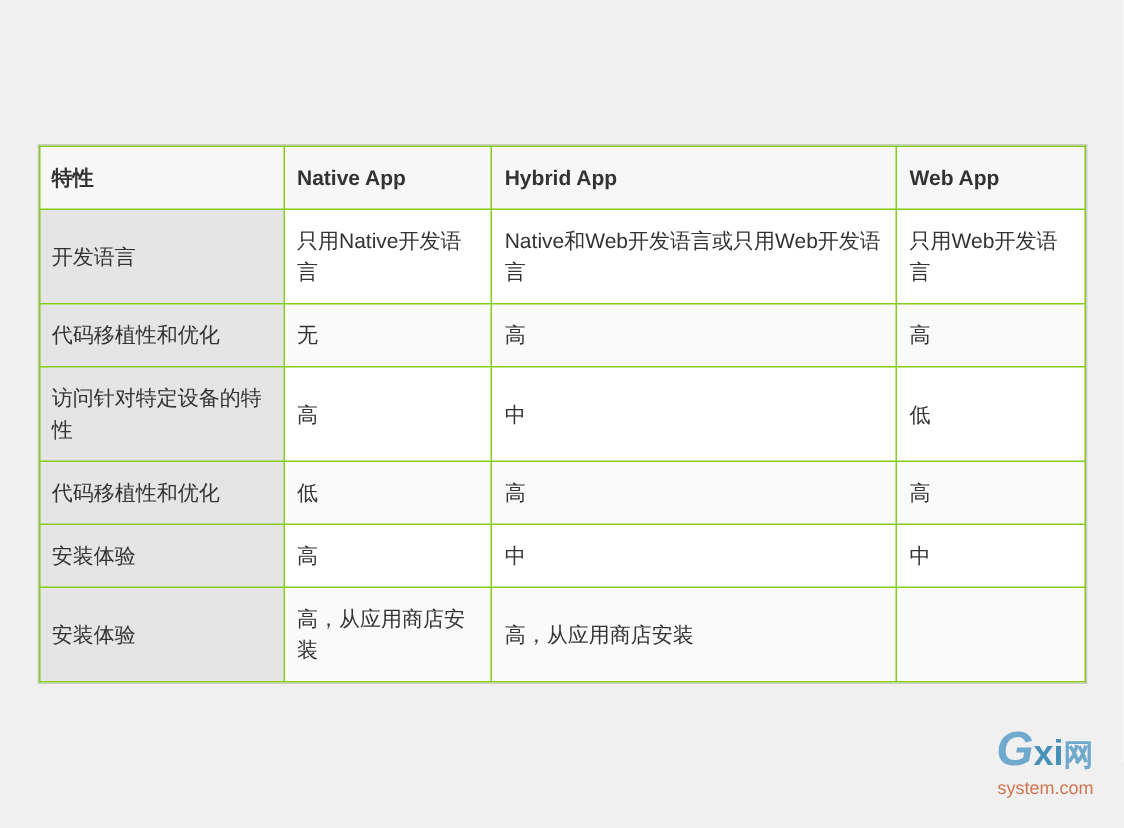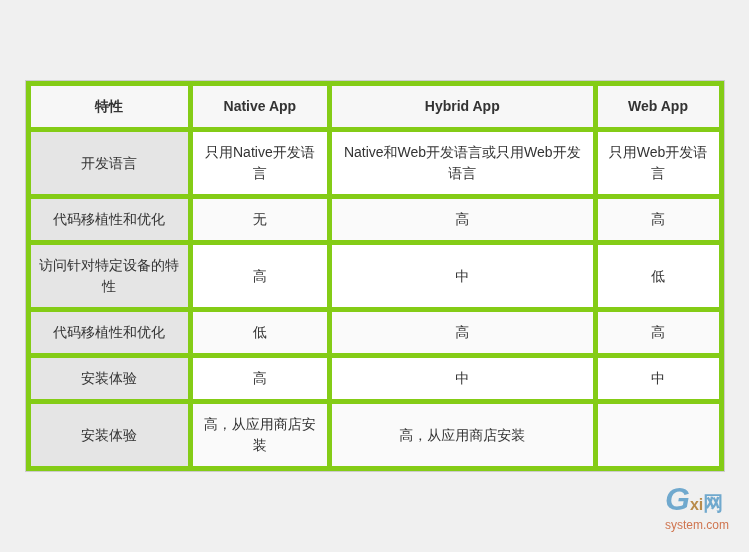--- a/index.html
+++ b/index.html
@@ -25,22 +25,22 @@
       border: 1px solid #ccc;
       width: 700px;
     }
 
     table {
       width: 100%;
       border-collapse: collapse;
     }
 
     th, td {
-      border: 5px solid #84cc16;
-      text-align: center;
+      border: 1px solid #84cc16;
+      text-align: left;
       padding: 10px 8px;
       vertical-align: middle;
       line-height: 1.5;
     }
 
     thead th {
       background: #f7f7f7;
       font-weight: bold;
     }
 
@@ -123,16 +123,16 @@
           <td>高，从应用商店安装</td>
           <td>高，从应用商店安装</td>
           <td></td>
         </tr>
       </tbody>
   </table>
 </div>
 
 <div class="watermark">
   <div class="watermark-text">
-    <span style="color:#3a8abf; font-size:32px;">G</span><span style="color:#a16207; font-size:16px; font-style:normal; font-weight:bold;">xi</span><span style="color:#3a8abf; font-size:20px; font-style:normal;">网</span>
+    <span style="color:#3a8abf; font-size:32px;">G</span><span style="color:#0369a1; font-size:24px; font-style:normal; font-weight:bold;">xi</span><span style="color:#3a8abf; font-size:20px; font-style:normal;">网</span>
   </div>
   <div class="watermark-sub">system.com</div>
 </div>
 
 </body></html>

